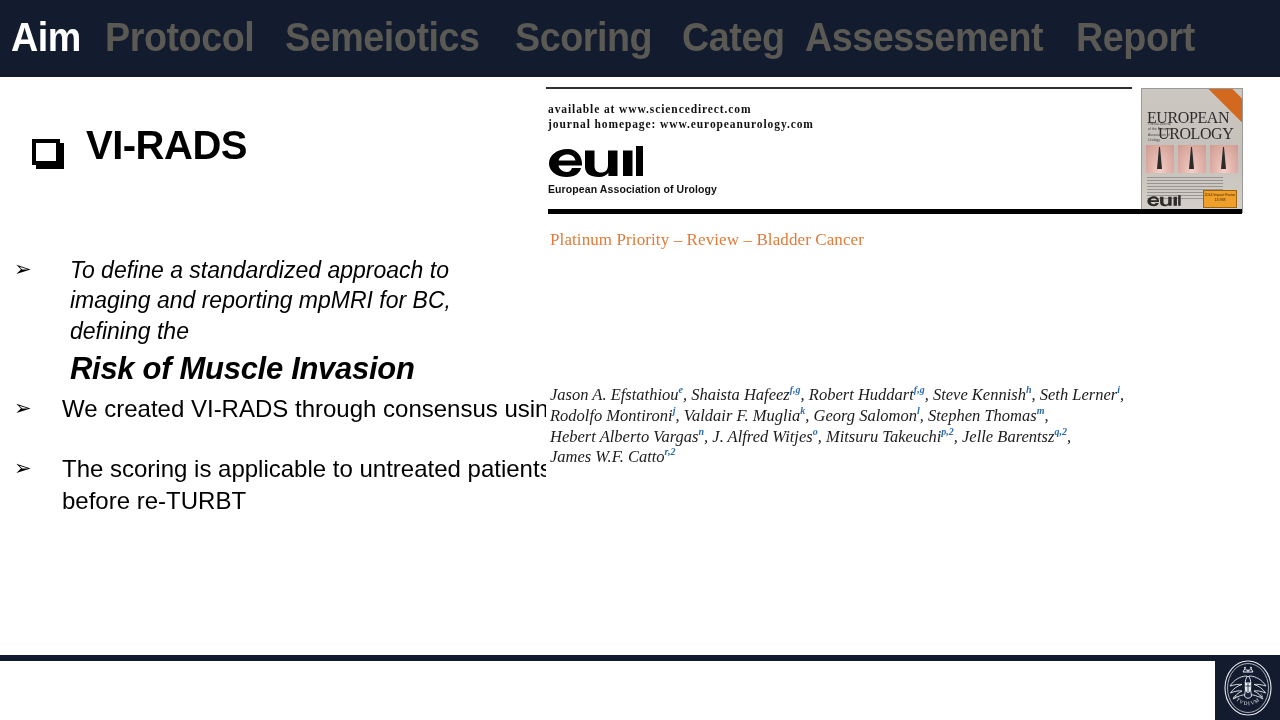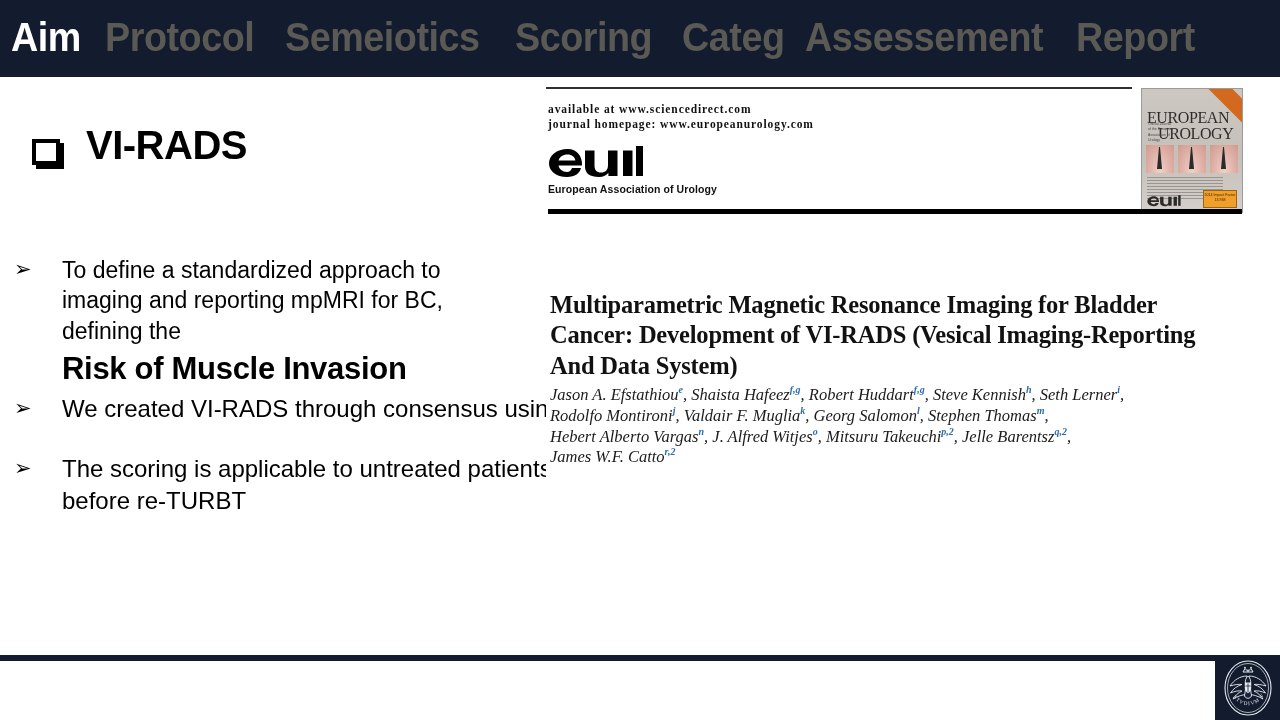--- a/index.html
+++ b/index.html
@@ -113,21 +113,21 @@
     display: block;
     font-weight: bold;
     font-size: 31px;
     line-height: 1.35;
     letter-spacing: -0.3px;
     margin-top: 2px;
   }
 
   #bullet1 { left: 14px; top: 155px; width: 470px; }
   #bullet1 .arrow { margin-top: 2px; }
-  #bullet1 .bullet-text { width: 420px; margin-left: 24px; }
+  #bullet1 .bullet-text { width: 420px; margin-left: 32px; font-style: italic; }
 
   #bullet2 { left: 14px; top: 393px; width: 1180px; }
   #bullet2 .arrow { margin-top: 3px; }
   #bullet2 .bullet-text { margin-left: 24px; font-size: 24px; }
 
   #bullet3 { left: 14px; top: 453px; width: 1180px; }
   #bullet3 .arrow { margin-top: 3px; }
   #bullet3 .bullet-text { margin-left: 24px; font-size: 24px; width: 1120px; }
 
   
@@ -440,22 +440,22 @@
           <path d="M88 0 L88 30 L95 30 L95 0 Z"></path>
         </g>
       </svg>
       <div id="cover-if">
         <span>2014 Impact Factor 13.938</span>
       </div>
     </div>
 
     <div id="art-thickrule"></div>
 
-
-    <div id="art-title">Multiparametric Magnetic Resonance Imaging for Bladder Cancer: Development of VI-RADS (Vesical Imaging-Reporting And Data System)</div>
+    <div id="art-priority" style="color: rgb(224, 123, 57);">Platinum Priority – Review – Bladder Cancer</div>
+
 
     <div id="art-authors">
         <div><span>Jason A. Efstathiou</span><sup style="color: rgb(43, 108, 176);">e</sup><span>, Shaista Hafeez</span><sup style="color: rgb(43, 108, 176);">f,g</sup><span>, Robert Huddart</span><sup style="color: rgb(43, 108, 176);">f,g</sup><span>, Steve Kennish</span><sup style="color: rgb(43, 108, 176);">h</sup><span>, Seth Lerner</span><sup style="color: rgb(43, 108, 176);">i</sup><span>,</span></div>
         <div><span>Rodolfo Montironi</span><sup style="color: rgb(43, 108, 176);">j</sup><span>, Valdair F. Muglia</span><sup style="color: rgb(43, 108, 176);">k</sup><span>, Georg Salomon</span><sup style="color: rgb(43, 108, 176);">l</sup><span>, Stephen Thomas</span><sup style="color: rgb(43, 108, 176);">m</sup><span>,</span></div>
         <div><span>Hebert Alberto Vargas</span><sup style="color: rgb(43, 108, 176);">n</sup><span>, J. Alfred Witjes</span><sup style="color: rgb(43, 108, 176);">o</sup><span>, Mitsuru Takeuchi</span><sup style="color: rgb(43, 108, 176);">p,2</sup><span>, Jelle Barentsz</span><sup style="color: rgb(43, 108, 176);">q,2</sup><span>,</span></div>
         <div><span>James W.F. Catto</span><sup style="color: rgb(43, 108, 176);">r,2</sup></div>
       </div>
 
   </div>
 

